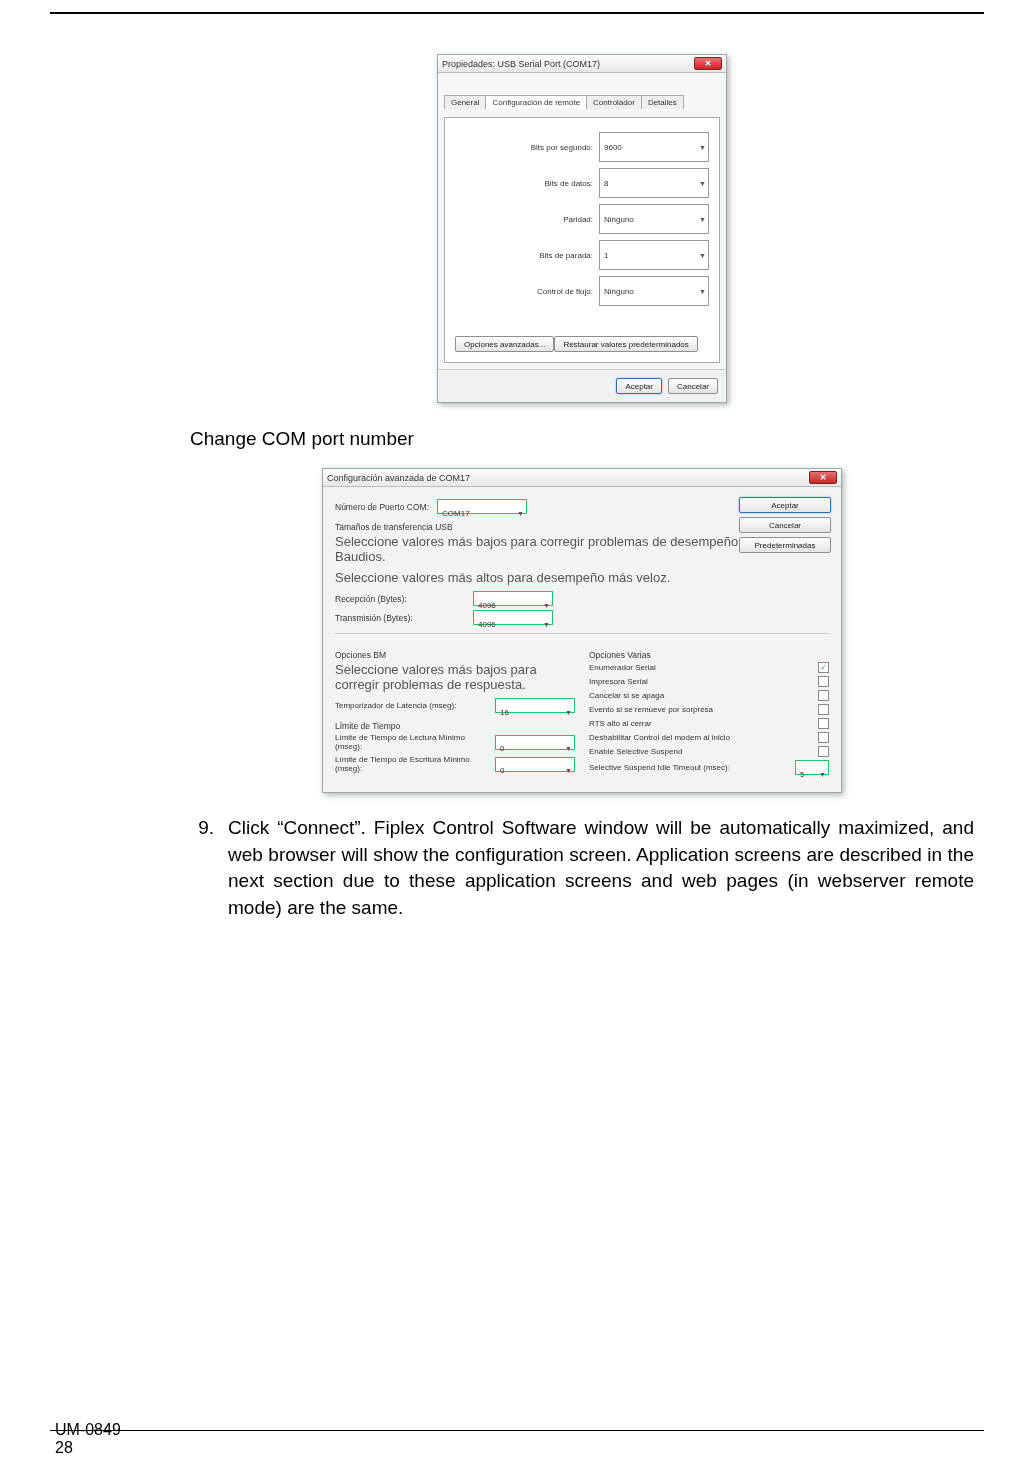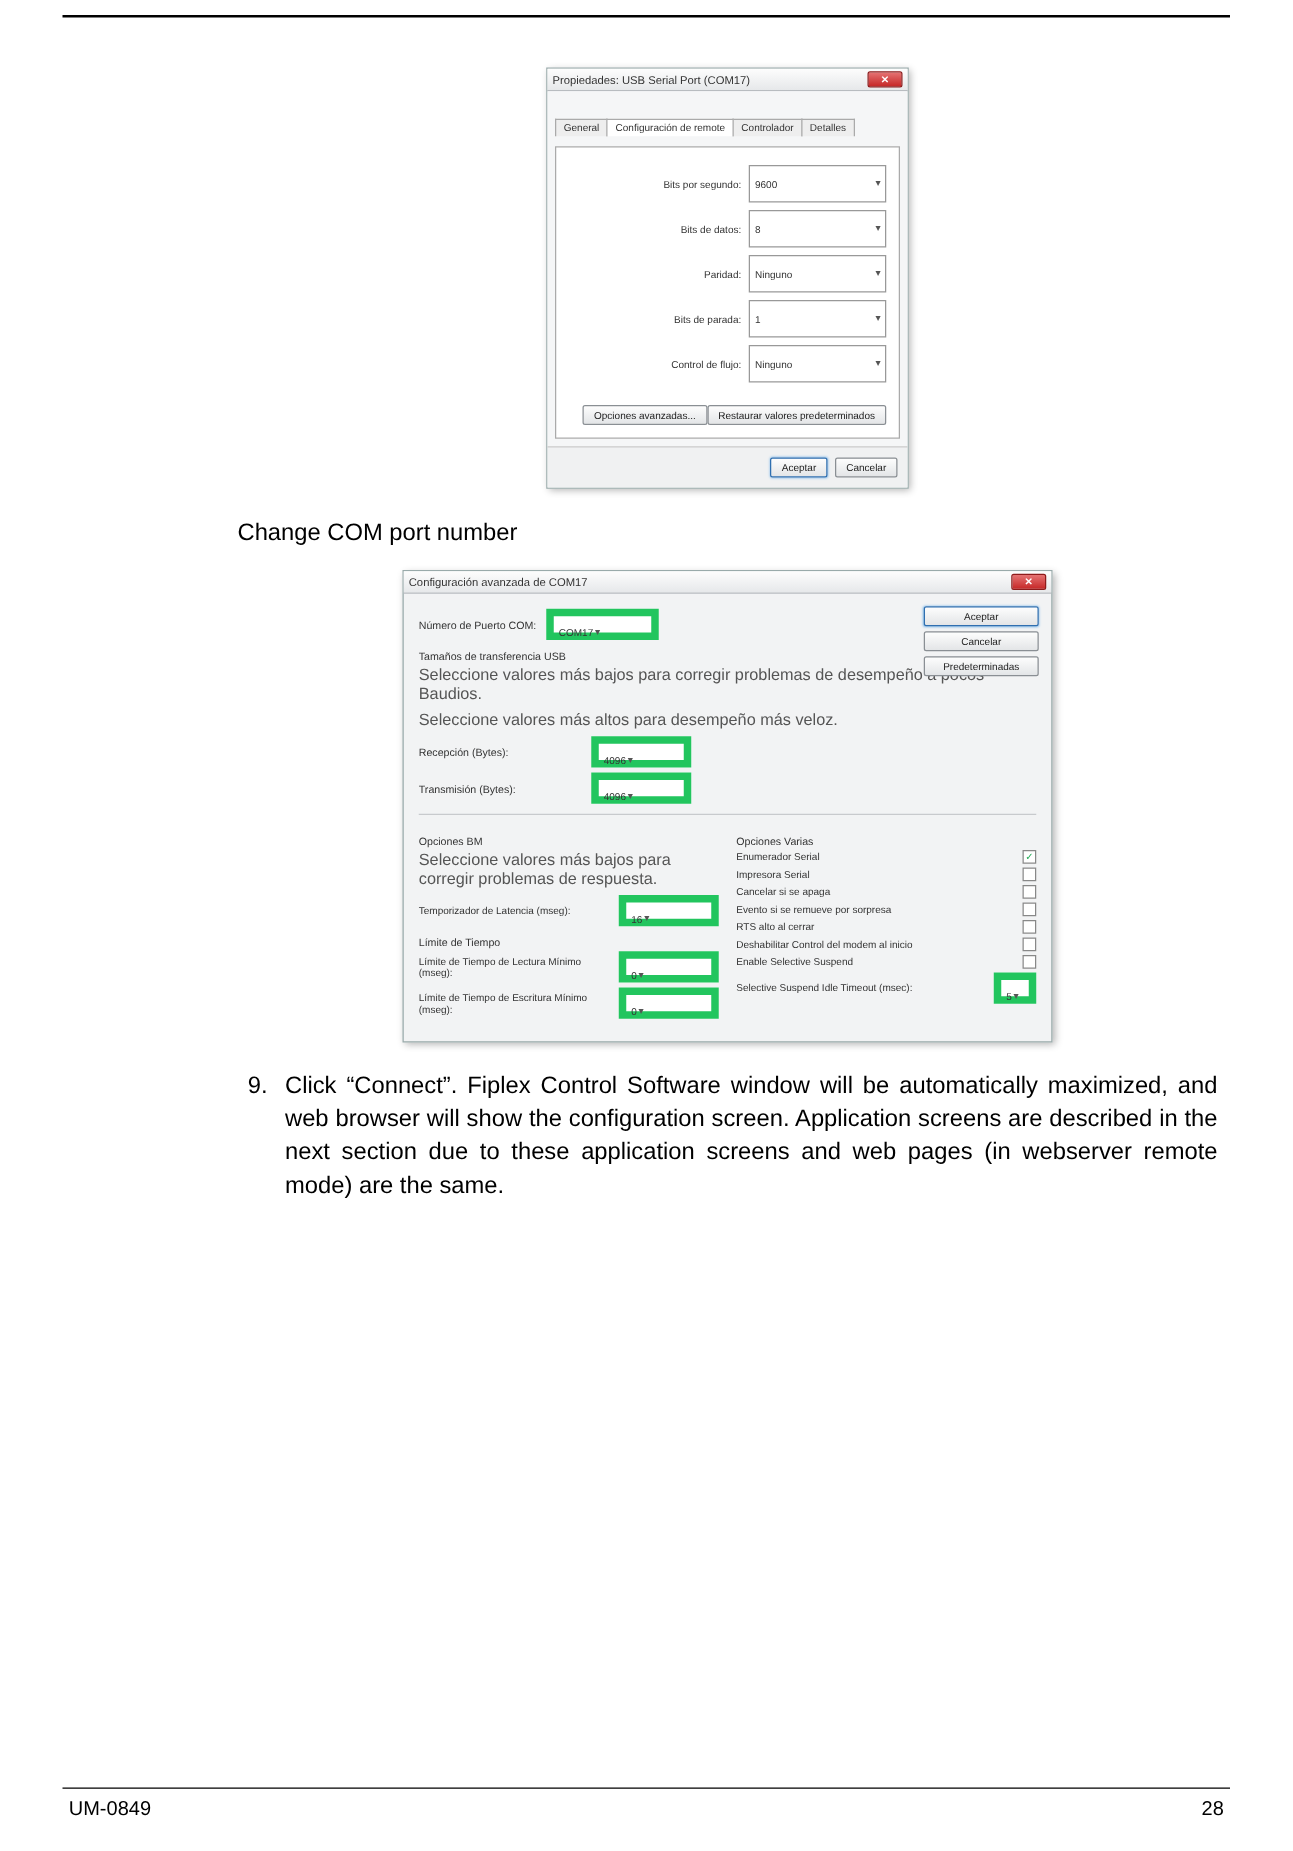--- a/index.html
+++ b/index.html
@@ -80,21 +80,21 @@
     display:inline-flex; align-items:center; justify-content:center;
     border:1px solid #8a8f94;
     background: linear-gradient(#fdfdfd,#e3e5e7);
     border-radius:2px;
     font-size:8px;
     color:#222;
     padding: 2px 8px;
     height: 16px;
     cursor: default;
   }
-  .adv-row { display:flex; justify-content:flex-end; gap:0; margin-top:18px; }
+  .adv-row { display:flex; justify-content:flex-start; gap:0; margin-top:30px; }
   .dlg1-footer {
     display:flex; justify-content:flex-end; gap:6px;
     padding: 8px 8px;
     background:#f0f1f2;
     border-top:1px solid #ccc;
   }
   .btn.primary { border-color:#2f6fb0; box-shadow:0 0 2px #6fb0e8; }
 
   
   .caption { font-size: 19px; margin: 10px 0 18px 0; }
@@ -118,22 +118,22 @@
     border-bottom:1px solid #b8bcc0;
     display:flex; align-items:center; height:18px; padding:0 4px;
   }
   .dlg2-title-text { flex:1; }
   .dlg2-body { padding: 12px 12px 14px 12px; position:relative; }
   .dlg2 .rightbtns { position:absolute; top:10px; right:10px; display:flex; flex-direction:column; gap:4px; width:92px; }
   .dlg2 .rightbtns .btn { width:100%; justify-content:center; }
   .dlg2 .row { display:flex; align-items:center; margin-bottom:4px; }
   .dlg2 .lbl { font-size:8.5px; }
   .dlg2 .combo2 {
-    width:80px; height:14px; border:6px solid #22c55e; background:#fff;
-    display:flex; align-items:center; 
+    width:80px; height:14px; border:1px solid #22c55e; background:#fff;
+    display:flex; align-items:center; justify-content:space-between;
     padding:13px 2px 0 4px; font-size:8px; margin-left:8px;
   }
   .combo2 .caret { font-size:7px; color:#555; }
   .smallcombo { width:48px; }
   .section-subtitle { font-size:8.5px; margin:8px 0 2px 0; color:#333; }
   .hint { font-size:13px; color:#555; margin-bottom:6px; }
   .hr { border-top:1px solid #c8cacd; margin:8px 0; }
   .cols { display:flex; gap:14px; }
   .col { flex:1; }
   .chkrow { display:flex; align-items:center; justify-content:space-between; font-size:8px; margin-bottom:3px;gap:20px; }
@@ -143,21 +143,21 @@
   .col .rowflex { display:flex; align-items:center; justify-content:space-between; margin-bottom:4px; }
 
   
   .bottom-rule {
     position:absolute; left:50px; right:50px; bottom:50px;
     border-top:1px solid #000;
   }
   .footer {
     position:absolute; left:55px; right:55px; bottom:24px;
     display:flex; justify-content:space-between;
-    font-size:16px; color:#000;
+    font-size:16px; color:#000;flex-direction:column;
   }
 </style>
 </head>
 <body>
 
 <div class="page">
   <div class="top-rule"></div>
 
   <div class="content">
 

